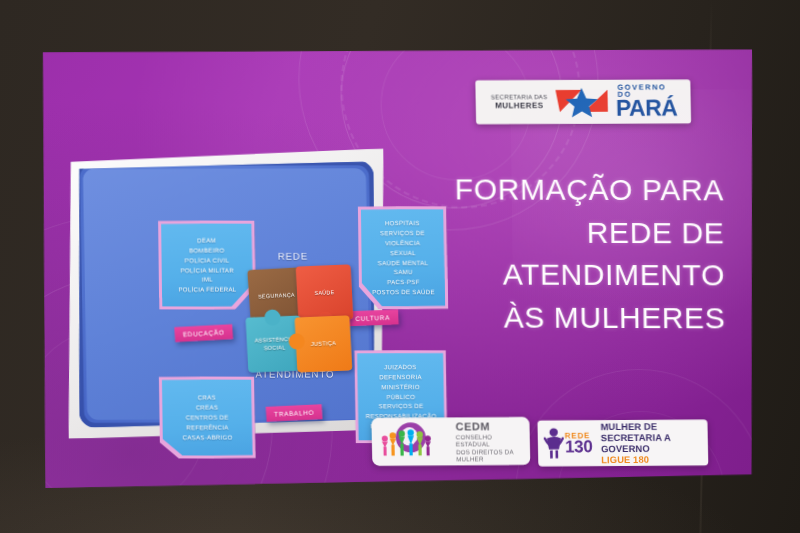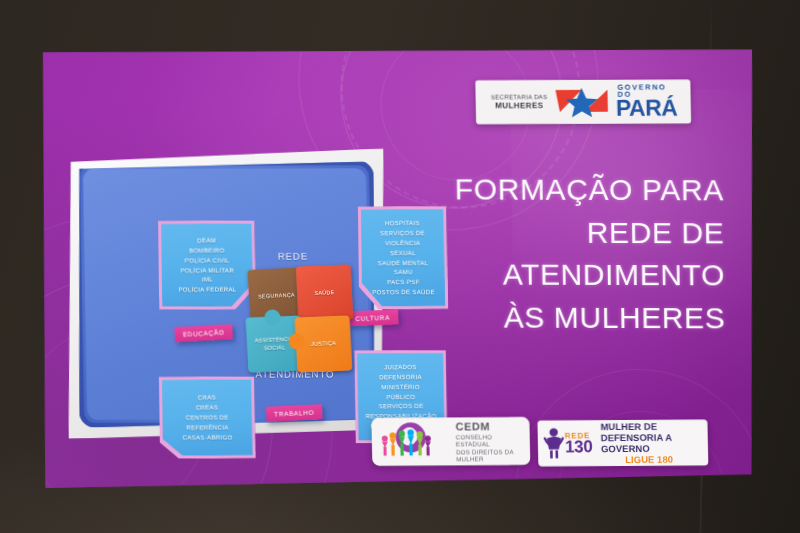--- a/index.html
+++ b/index.html
@@ -111,21 +111,21 @@
     box-shadow:0 2px 7px rgba(0,0,0,.28);
     display:flex; align-items:center; padding:2px 6px;
     transform:rotate(-0.5deg);
   }
   #ligue-mark { width:52px; height:36px; flex:none; position:relative; display:flex; align-items:center; }
   #ligue-num { margin-left:1px; line-height:.92; }
   #ligue-num .n1 { display:block; font-size:8px; font-weight:bold; color:#f08a1e; letter-spacing:.8px; }
   #ligue-num .n2 { display:block; font-size:17px; font-weight:bold; color:#5b2d8e; letter-spacing:-.3px; }
   #ligue-txt { margin-left:5px; line-height:1.18; }
   #ligue-txt span { display:block; font-size:9.4px; font-weight:bold; color:#3c2f6b; letter-spacing:.1px; }
-  #ligue-txt .orange { color:#f08a1e; display:inline;margin-left:24px; }
+  #ligue-txt .orange { color:#f08a1e; display:inline; }
 
   
   #panel-wrap {
     position:absolute; left:23px; top:101px; width:320px; height:290px;
     transform:rotate(-0.3deg);
   }
   #panel-white {
     position:absolute; inset:0;
     background:linear-gradient(150deg,#fdfdfd 0%, #eceaea 55%, #d9d6d6 100%);
     clip-path:polygon(2.2% 4.5%, 100% 0%, 97.8% 97%, 0% 100%);
@@ -427,20 +427,20 @@
           <rect x="6" y="24" width="2.6" height="8" fill="#5b2d8e"></rect>
           <rect x="11.4" y="24" width="2.6" height="8" fill="#5b2d8e"></rect>
         </svg>
         <div id="ligue-num">
           <span class="n1">REDE</span>
           <span class="n2">130</span>
         </div>
       </div>
       <div id="ligue-txt">
         <span>MULHER DE</span>
-        <span>DEFENSORIA A</span>
+        <span>SECRETARIA A</span>
         <span><span>GOVERNO </span><span class="orange">LIGUE 180</span></span>
       </div>
     </div>
 
     <div id="flare"></div>
   </div>
 </div>
 
 </body></html>

